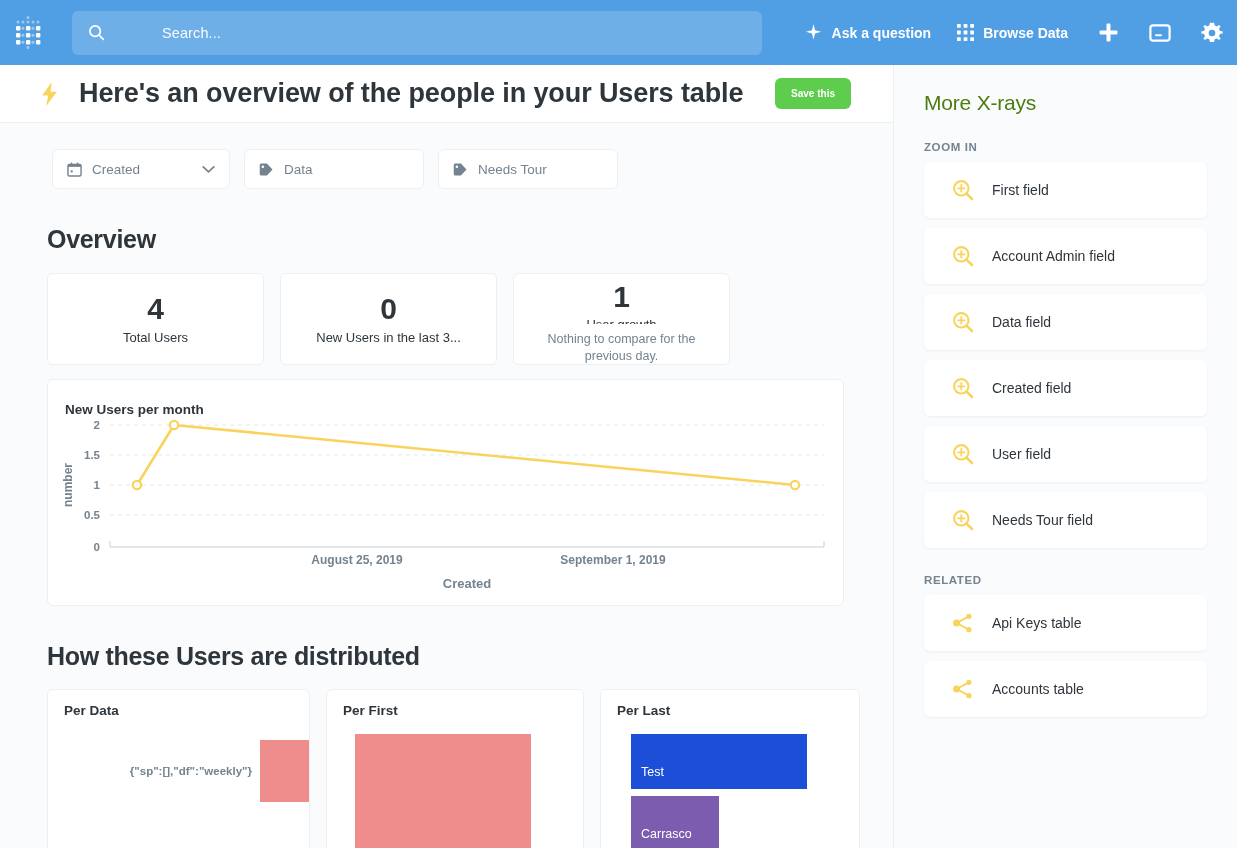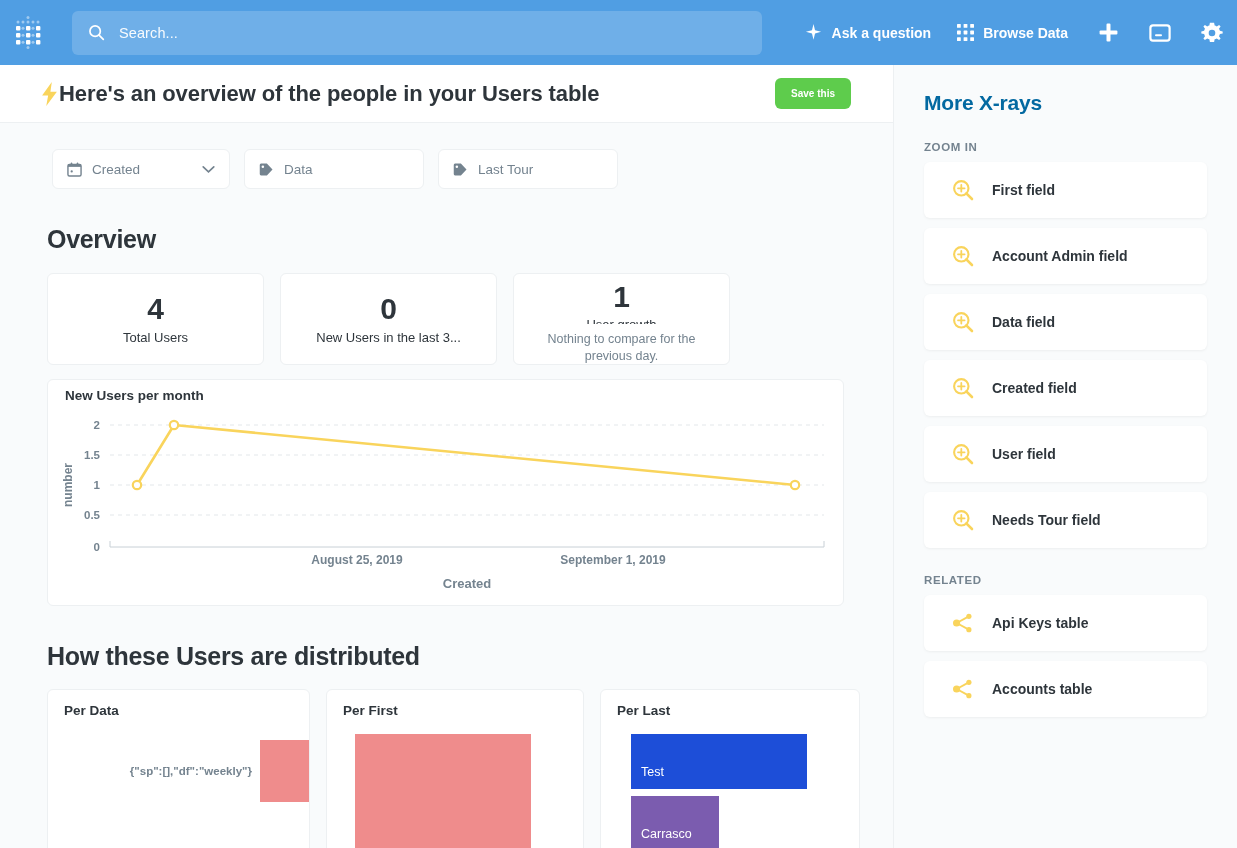--- a/index.html
+++ b/index.html
@@ -15,21 +15,21 @@
     height: 65px; background: #509EE3;
     display: flex; align-items: center;
     padding: 0 14px 0 12px;
     position: relative; z-index: 20;
   }
   .logo { width: 36px; height: 36px; flex: 0 0 36px; display: block; }
   .searchbar {
     margin-left: 24px; width: 690px; height: 44px;
     background: rgba(255,255,255,0.18);
     border-radius: 6px; display: flex; align-items: center;
-    padding: 0 16px; cursor: text;
+    padding: 0 16px; cursor: text; gap: 43px;
   }
   .searchbar .s-ico { width: 17px; height: 17px; flex: 0 0 17px; }
   .searchbar .s-txt {
     margin-left: 14px; color: #FFFFFF; font-size: 14.5px;
     opacity: .95; letter-spacing: .1px;
   }
   .nav-right { margin-left: auto; display: flex; align-items: center; text-align: right; }
   .nav-item {
     display: flex; align-items: center; color: #fff;
     font-size: 14px; font-weight: 700; cursor: pointer;
@@ -50,21 +50,21 @@
 
   
   .titlebar {
     background: #FFFFFF; height: 58px;
     display: flex; align-items: center;
     padding: 0 42px 0 40px;
     border-bottom: 1px solid #EDF0F2;
   }
   .bolt { width: 19px; height: 24px; flex: 0 0 19px; }
   .title-text {
-    font-size: 22px; font-weight: 700;
+    margin-left: 20px; font-size: 27px; font-weight: 700;
     color: #2E353B; letter-spacing: -.1px;
   }
   .save-btn {
     margin-left: auto; background: #5ECC4C; color: #fff;
     font-size: 10px; font-weight: 700;
     padding: 10px 16px; border-radius: 6px; border: none;
     cursor: pointer; font-family: inherit;
   }
 
   
@@ -106,21 +106,21 @@
     margin-top: 7px; line-height: 1.32; max-width: 184px;
   }
 
   
   .chart-card {
     margin: 14px 0 0 47px; width: 797px; height: 227px;
     background: #FFFFFF; border: 1px solid #EDF0F2; border-radius: 6px;
     position: relative; cursor: pointer;
   }
   .chart-title {
-    position: absolute; left: 17px; top: 8px;
+    position: absolute; left: 17px; top: 22px;
     font-size: 13.5px; font-weight: 700; color: #2E353B;
   }
   .chart-svg { position: absolute; left: 0; top: 0; }
 
   
   .dist { display: flex; gap: 16px; padding-left: 47px; margin-top: 18px; }
   .dist-card {
     background: #FFFFFF; border: 1px solid #EDF0F2; border-radius: 6px;
     height: 230px; position: relative; overflow: hidden; cursor: pointer;
   }
@@ -140,34 +140,34 @@
   }
   .bar {
     position: relative;
   }
   .bar-lbl-in {
     position: absolute; left: 10px; bottom: 10px;
     color: #FFFFFF; font-size: 12.5px; white-space: nowrap;
   }
 
   
-  .side-title { font-size: 21px; font-weight: 700; color: #0369a1; letter-spacing: -.2px; }
+  .side-title { font-size: 21px; font-weight: 400; color: #4d7c0f; letter-spacing: -.2px; }
   .side-group-label {
     font-size: 11.5px; font-weight: 700; color: #74838F;
     letter-spacing: .6px; margin-top: 26px; margin-bottom: 9px;
   }
   .side-card {
     background: #FFFFFF; border-radius: 6px; height: 56px;
     display: flex; align-items: center; padding: 0 0 0 28px;
     margin-bottom: 10px; cursor: pointer;
     box-shadow: 0 1px 3px rgba(0,0,0,0.055);
   }
   .side-card .sc-ico { width: 22px; height: 22px; flex: 0 0 22px; display: flex; }
   .side-card .sc-txt {
-    margin-left: 18px; font-size: 14px; font-weight: 700; color: #2E353B;
+    margin-left: 18px; font-size: 14px; font-weight: 400; color: #2E353B;
   }
 </style>
 </head>
 <body>
 
 <div class="topnav">
 
   <svg class="logo" viewBox="0 0 36 36">
     <g fill="#FFFFFF">
       <circle cx="6" cy="7" r="1.5" opacity="0.45"></circle>
@@ -291,21 +291,21 @@
           <circle cx="4.1" cy="5.1" r="1.35" fill="#FFFFFF"></circle>
         </svg>
         <span class="c-lbl">Data</span>
       </div>
 
       <div class="chip chip-needs">
         <svg width="15" height="15" viewBox="0 0 16 16">
           <path d="M2.2 1.6 L8.4 1.6 L14.4 8 L8.4 14.4 L2.2 14.4 A1.6 1.6 0 0 1 0.8 12.8 L0.8 3.2 A1.6 1.6 0 0 1 2.2 1.6 Z" fill="#74838F"></path>
           <circle cx="4.1" cy="5.1" r="1.35" fill="#FFFFFF"></circle>
         </svg>
-        <span class="c-lbl">Last Tour</span>
+        <span class="c-lbl">Needs Tour</span>
       </div>
 
 
     </div>
 
     <div class="sec-head">Overview</div>
 
     <div class="scalars">
       <div class="scalar-card sc-1">
         <div class="sc-value">4</div>

